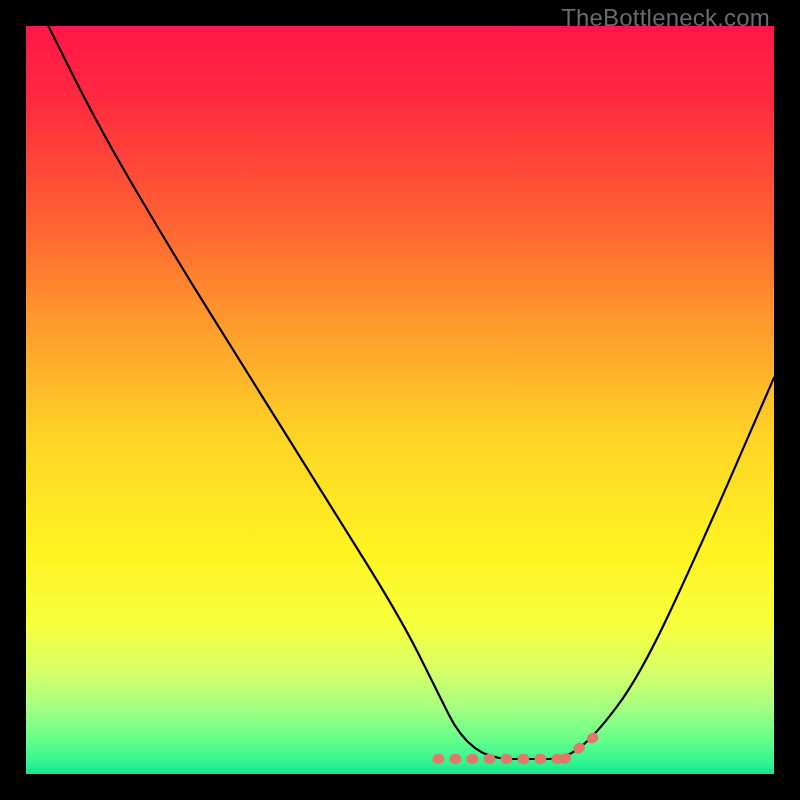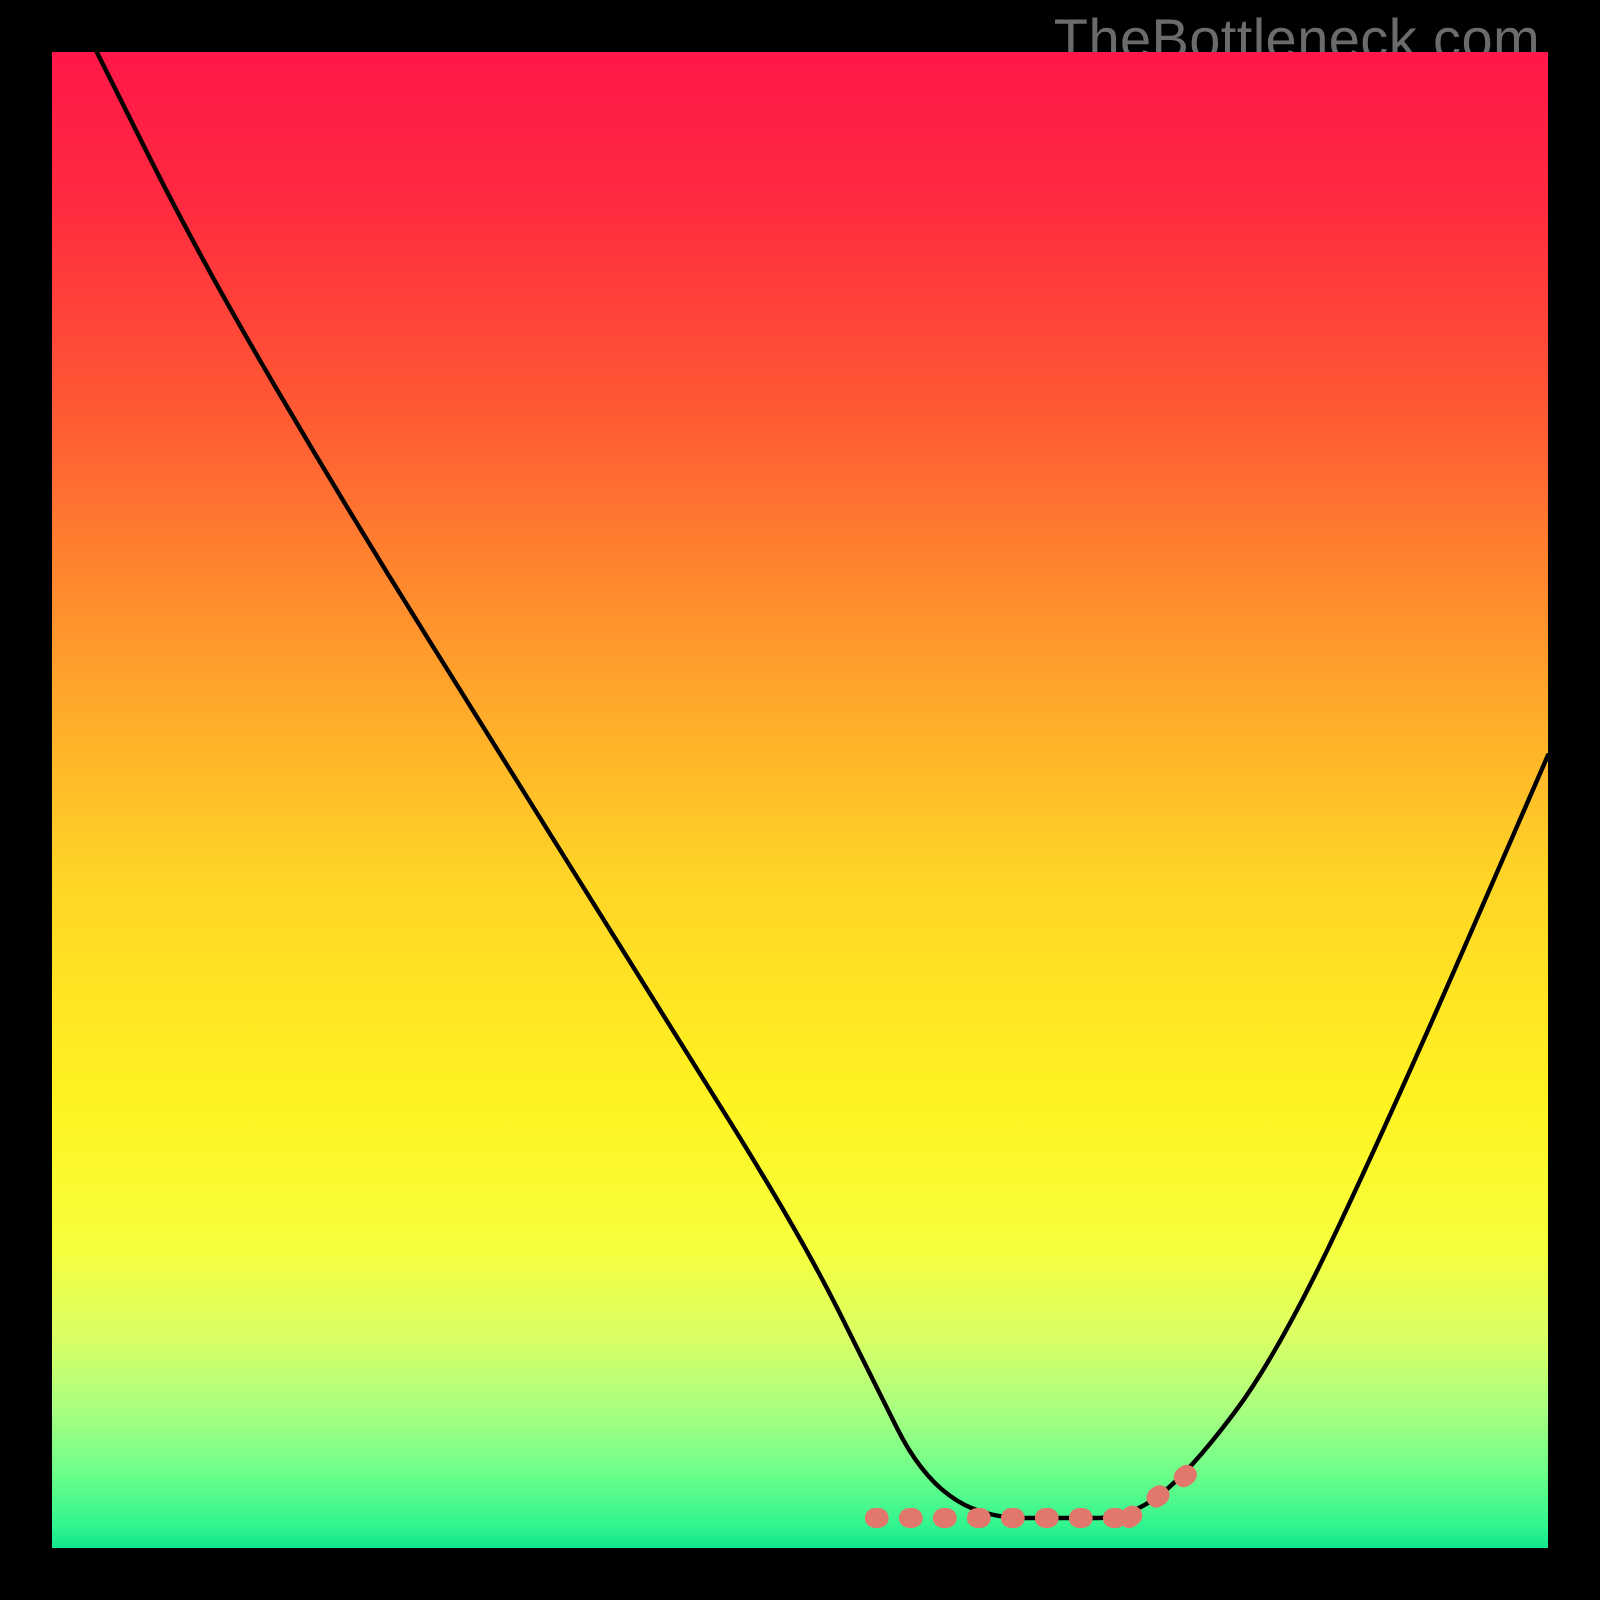--- a/index.html
+++ b/index.html
@@ -32,21 +32,21 @@
     position: absolute;
     inset: 0;
     width: 100%;
     height: 100%;
   }
   .watermark {
     position: absolute;
     top: 4px;
     right: 30px;
     font-family: Arial, Helvetica, sans-serif;
-    font-size: 28px;
+    font-size: 24px;
     font-weight: 500;
     color: #6b6b6b;
     letter-spacing: 0.2px;
   }
 </style>
 </head>
 <body>
 
 <div class="stage">
 

